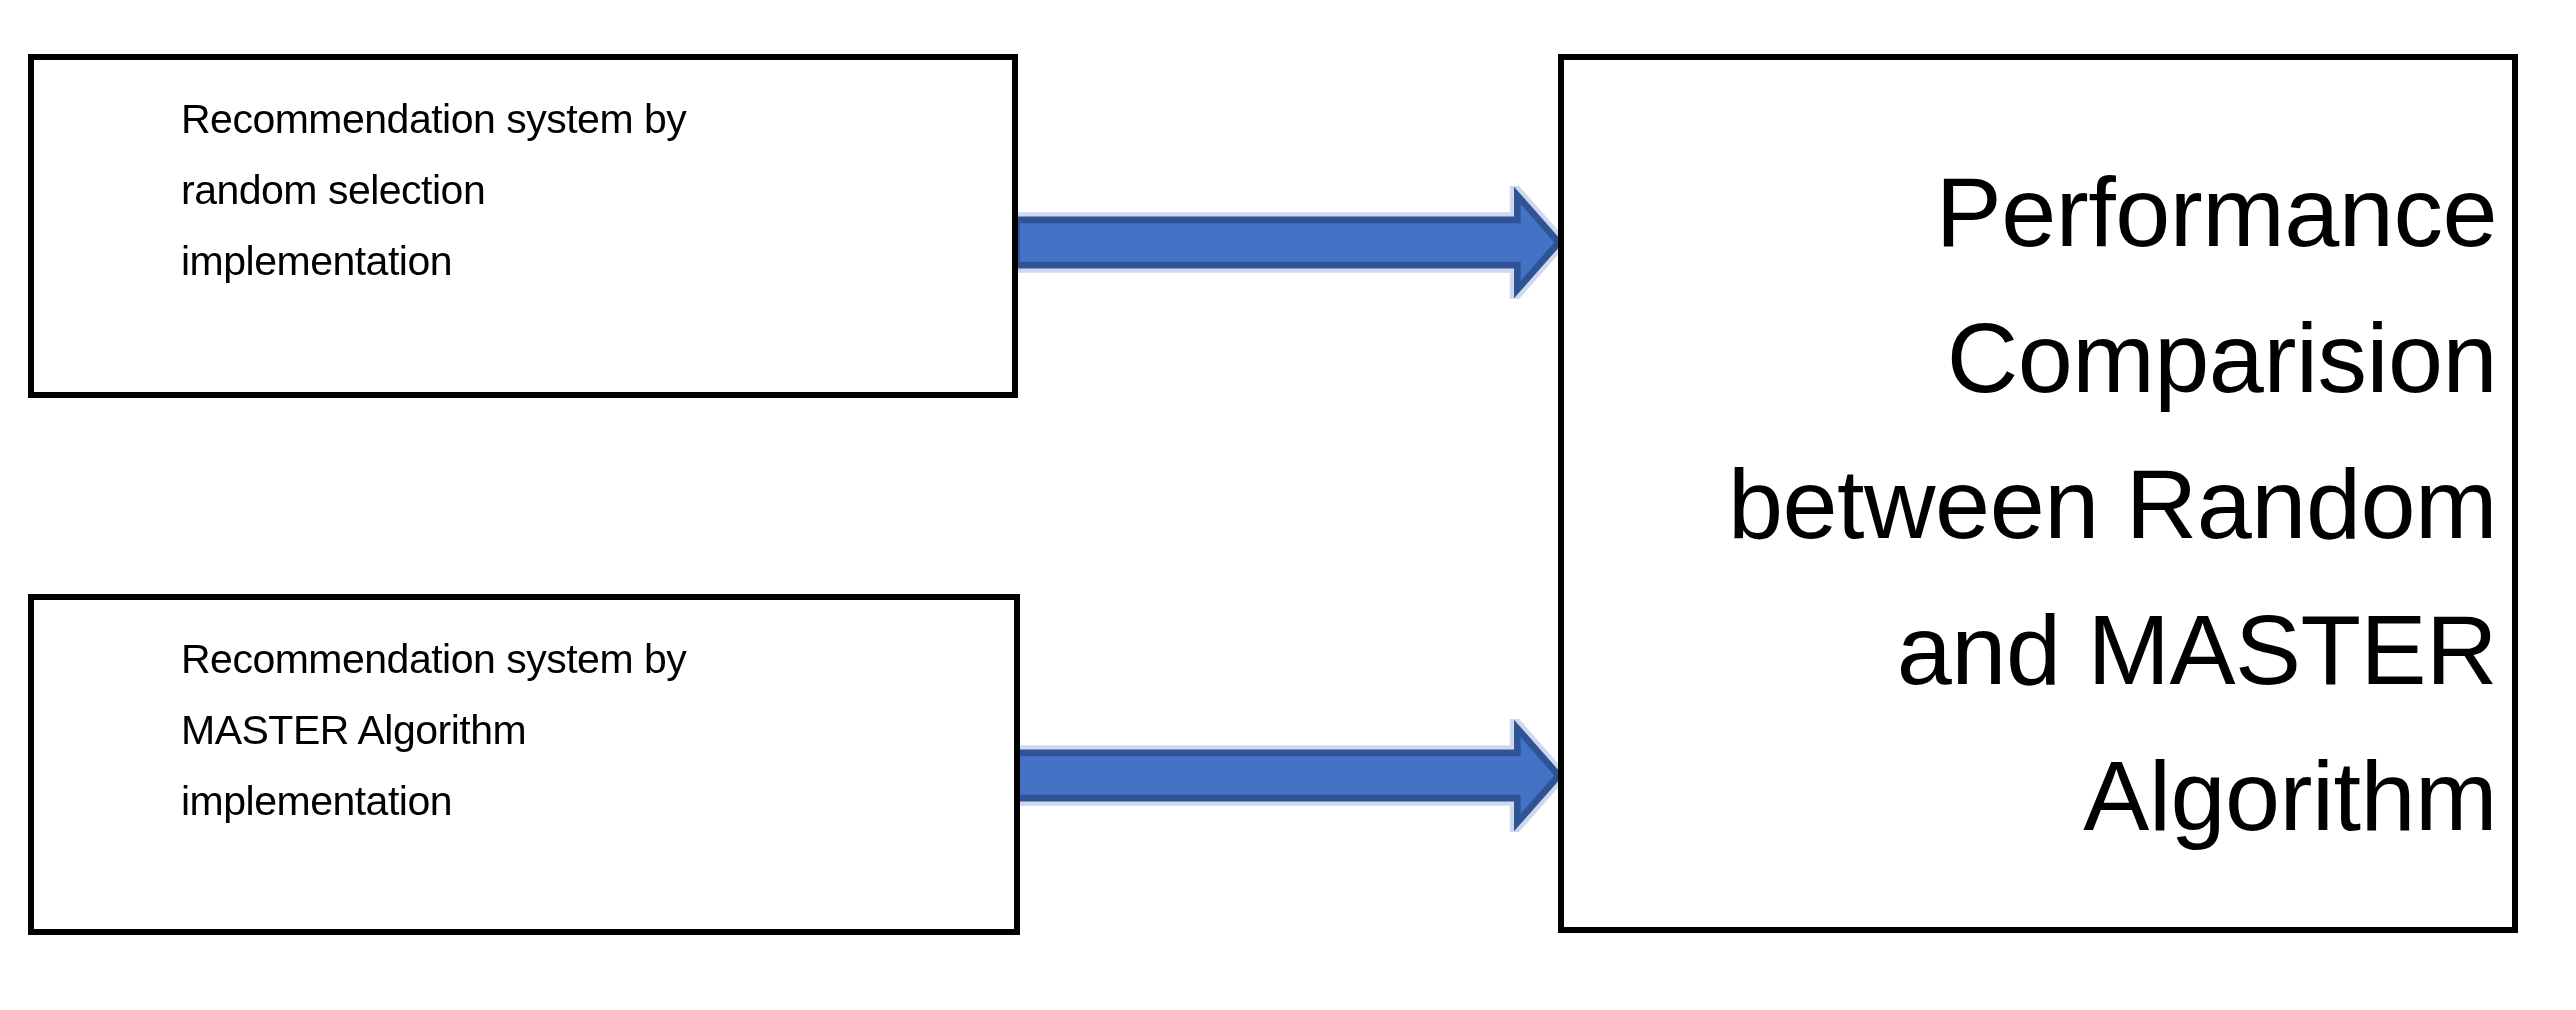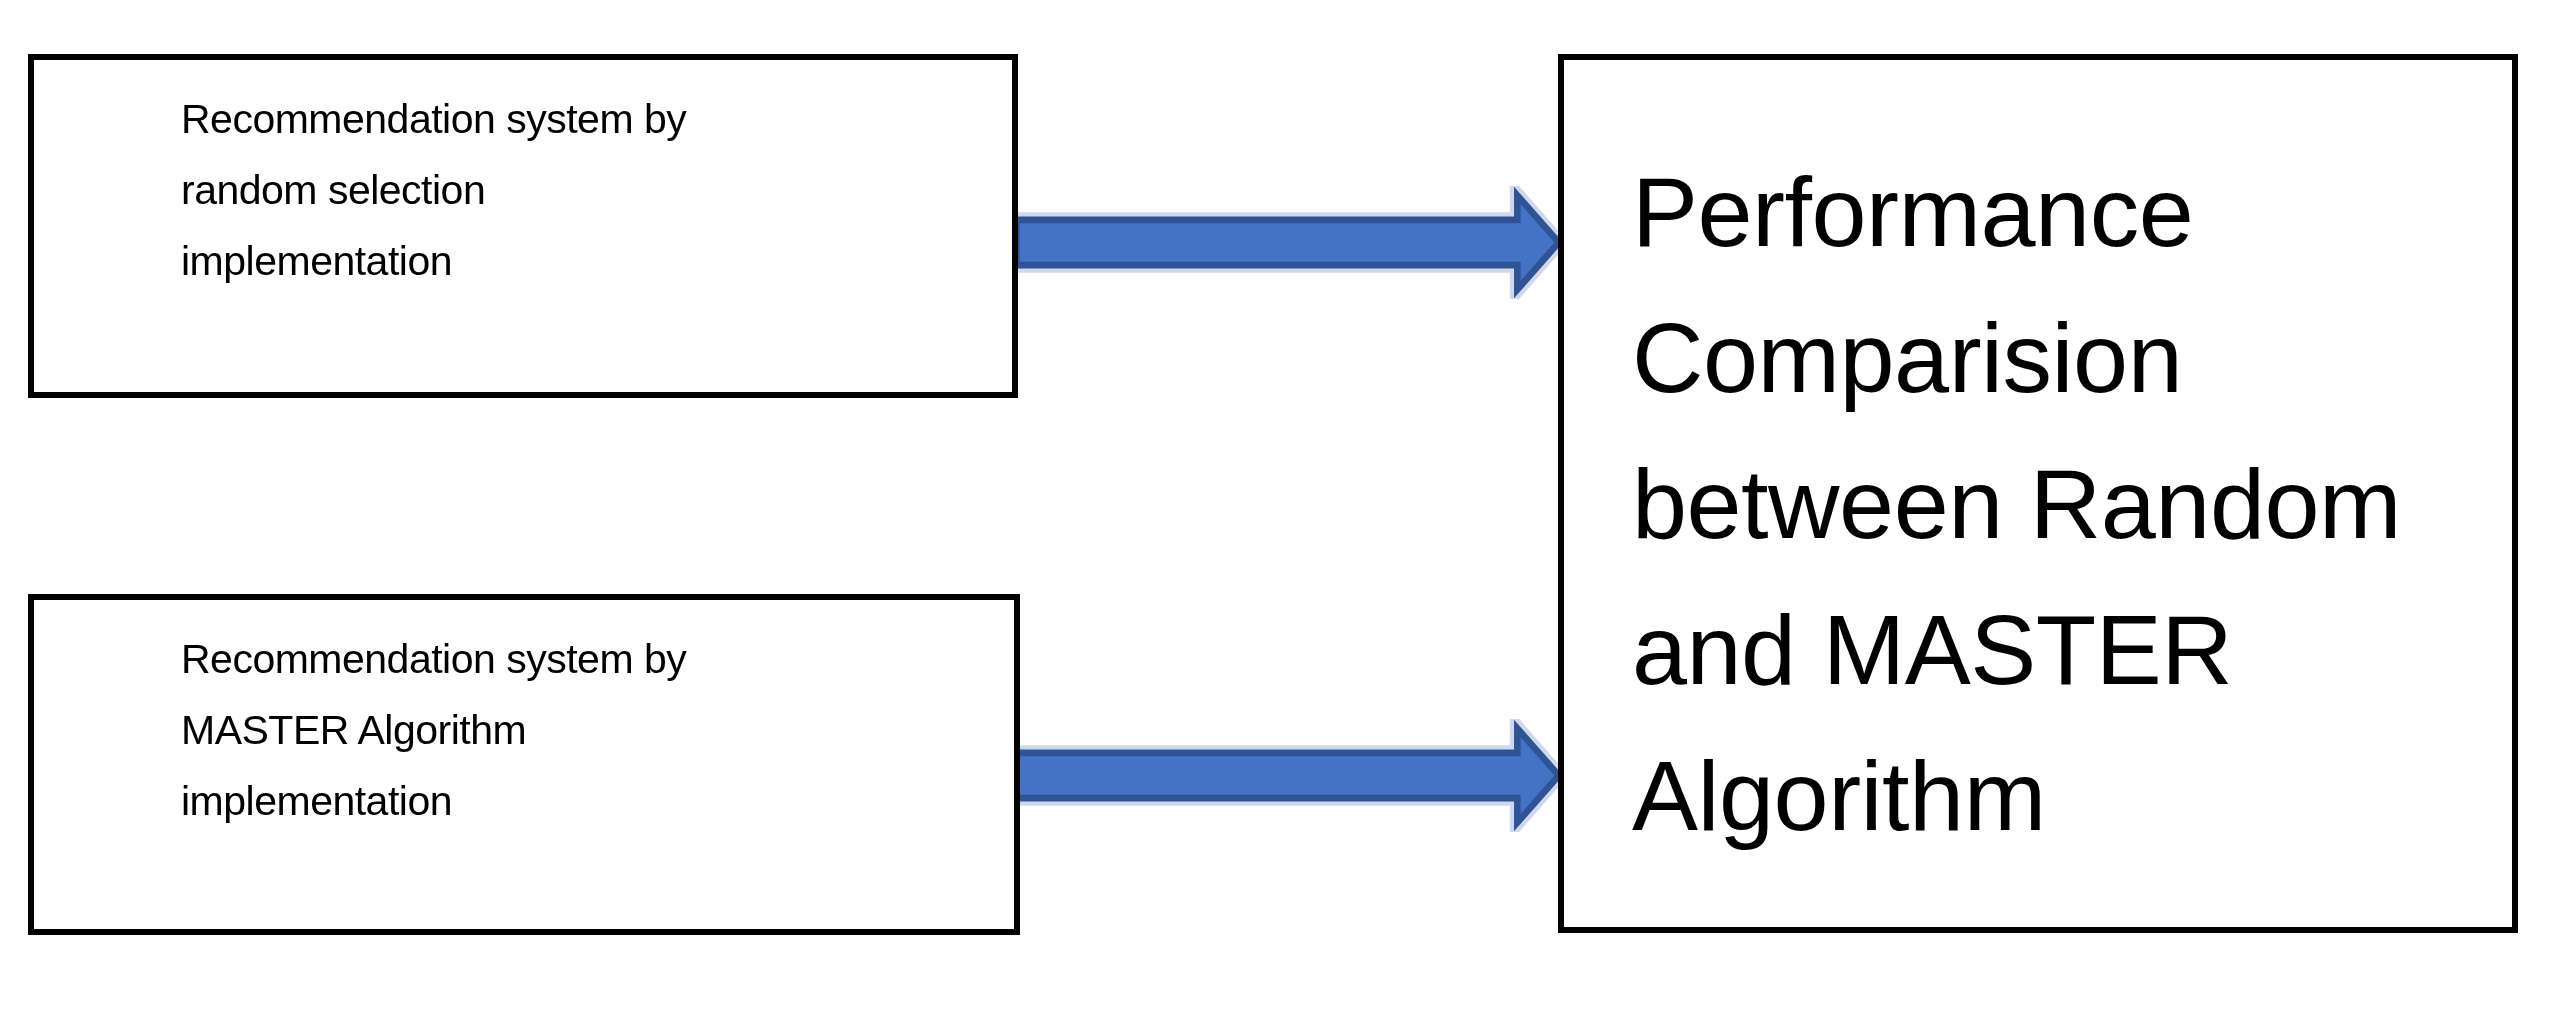--- a/index.html
+++ b/index.html
@@ -26,21 +26,21 @@
     z-index: 2;
   }
   .box-text {
     display: block;
     white-space: pre-line;
     color: var(--text-color);
     letter-spacing: -0.5px;
   }
   .box-random { left: 28px; top: 54px; width: 990px; height: 344px; }
   .box-master { left: 28px; top: 594px; width: 992px; height: 341px; }
-  .box-result { left: 1558px; top: 54px; width: 960px; height: 879px; }
+  .box-result { left: 1558px; top: 54px; width: 960px; height: 879px; text-align: right; }
   .box-random .box-text,
   .box-master .box-text {
     padding: 24px 26px 0 147px;
     font-size: 41px;
     line-height: 71px;
   }
   .box-result .box-text {
     padding: 79px 15px 0 68px;
     font-size: 99px;
     line-height: 146px;

